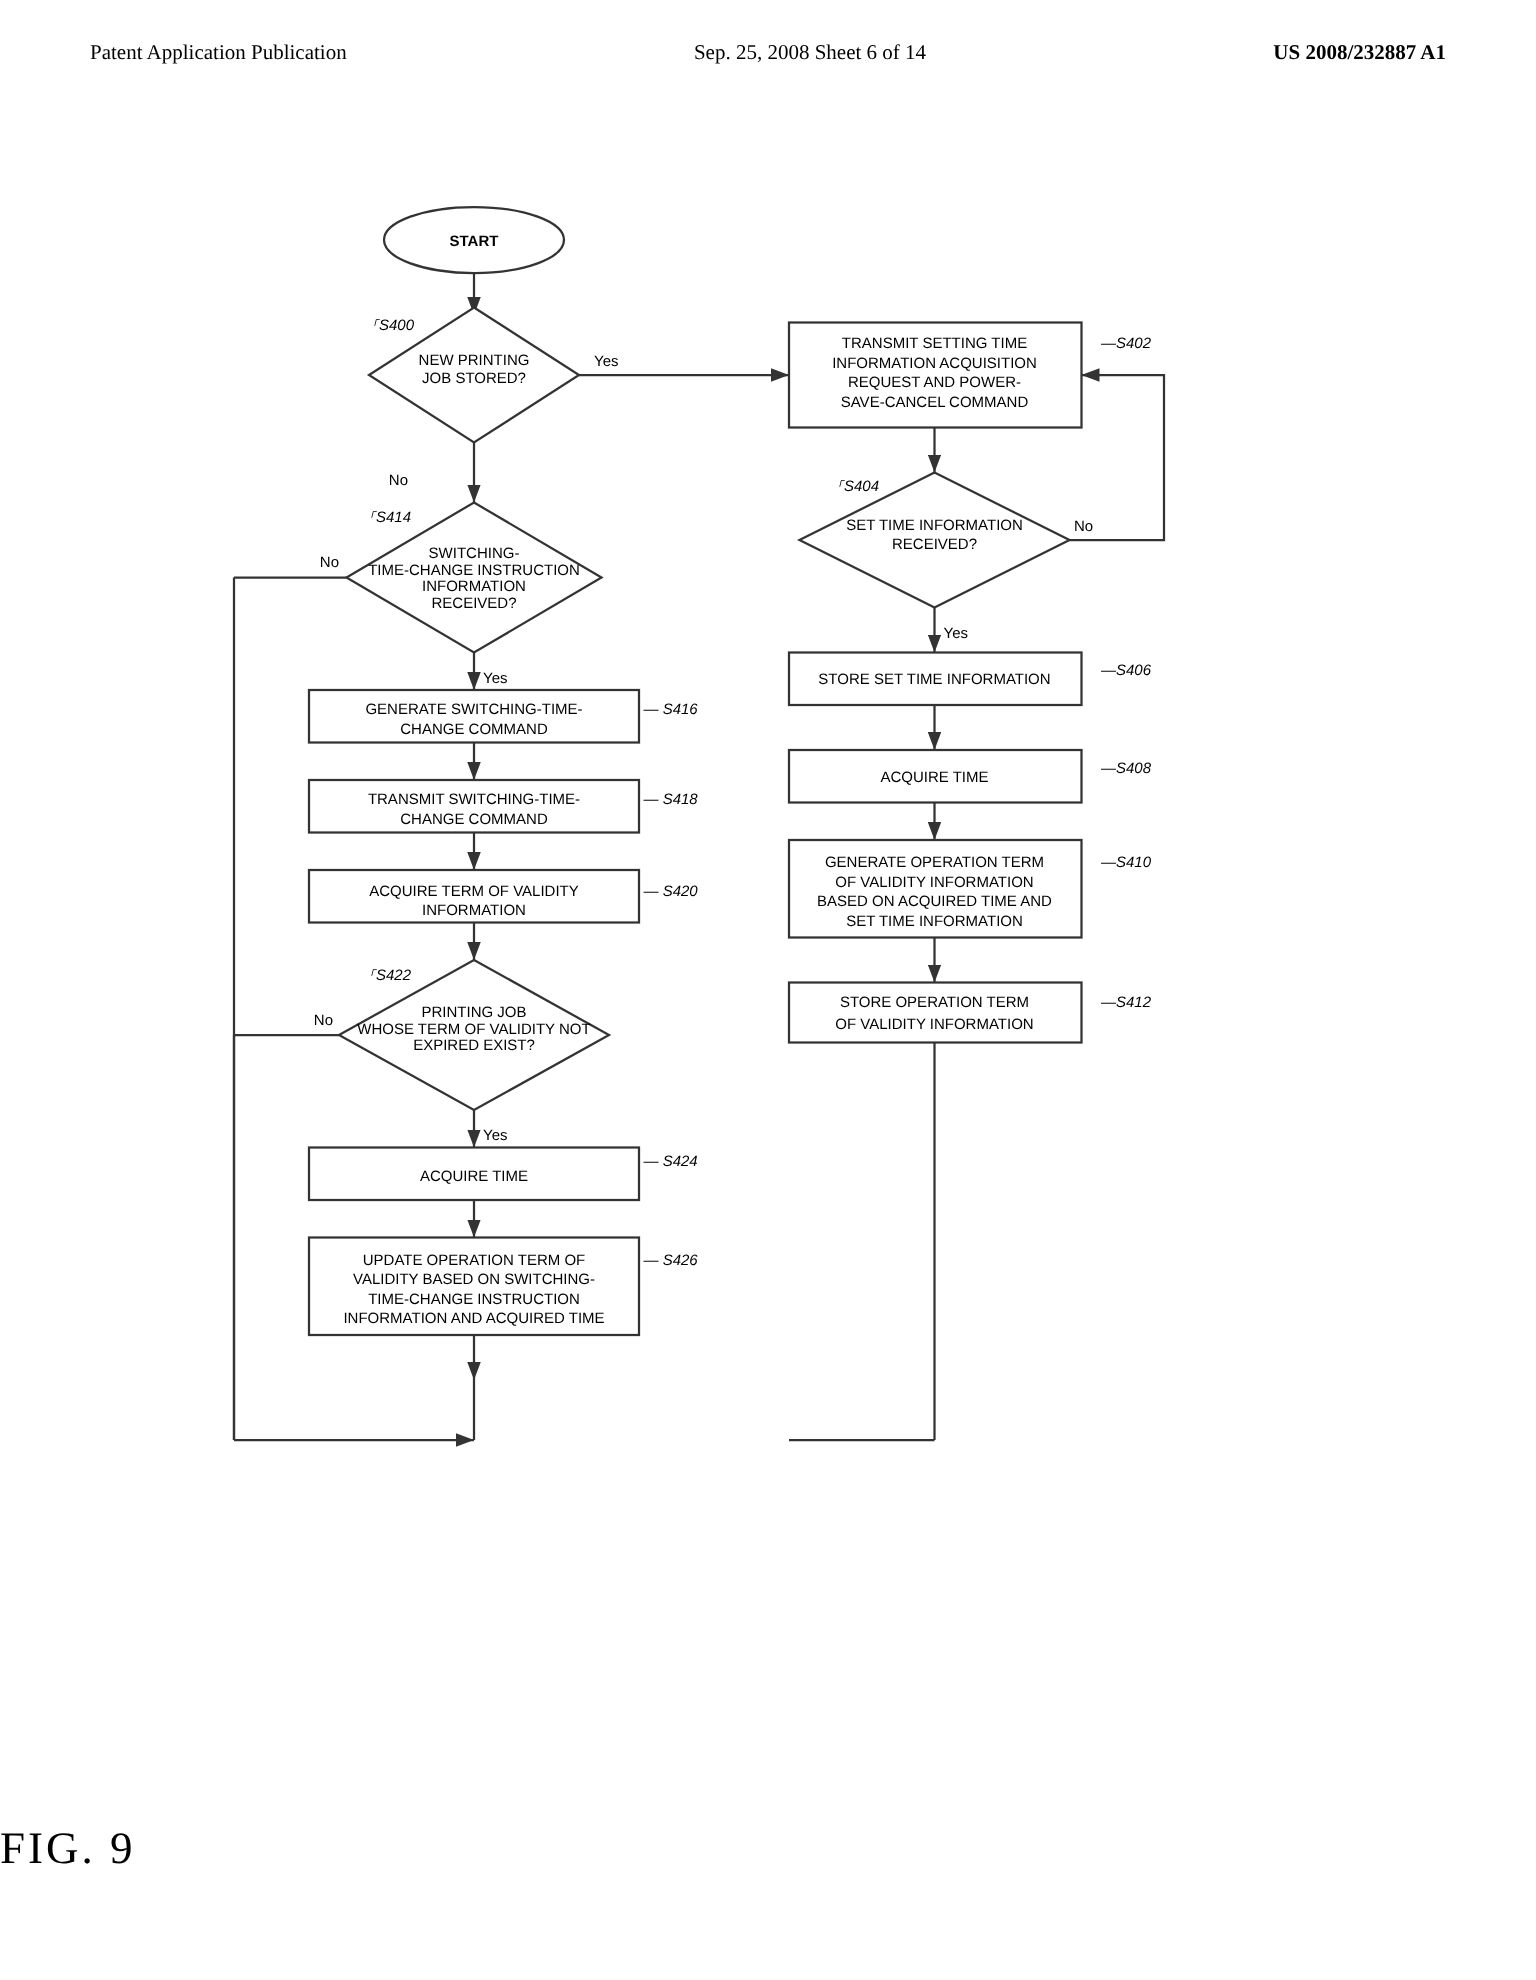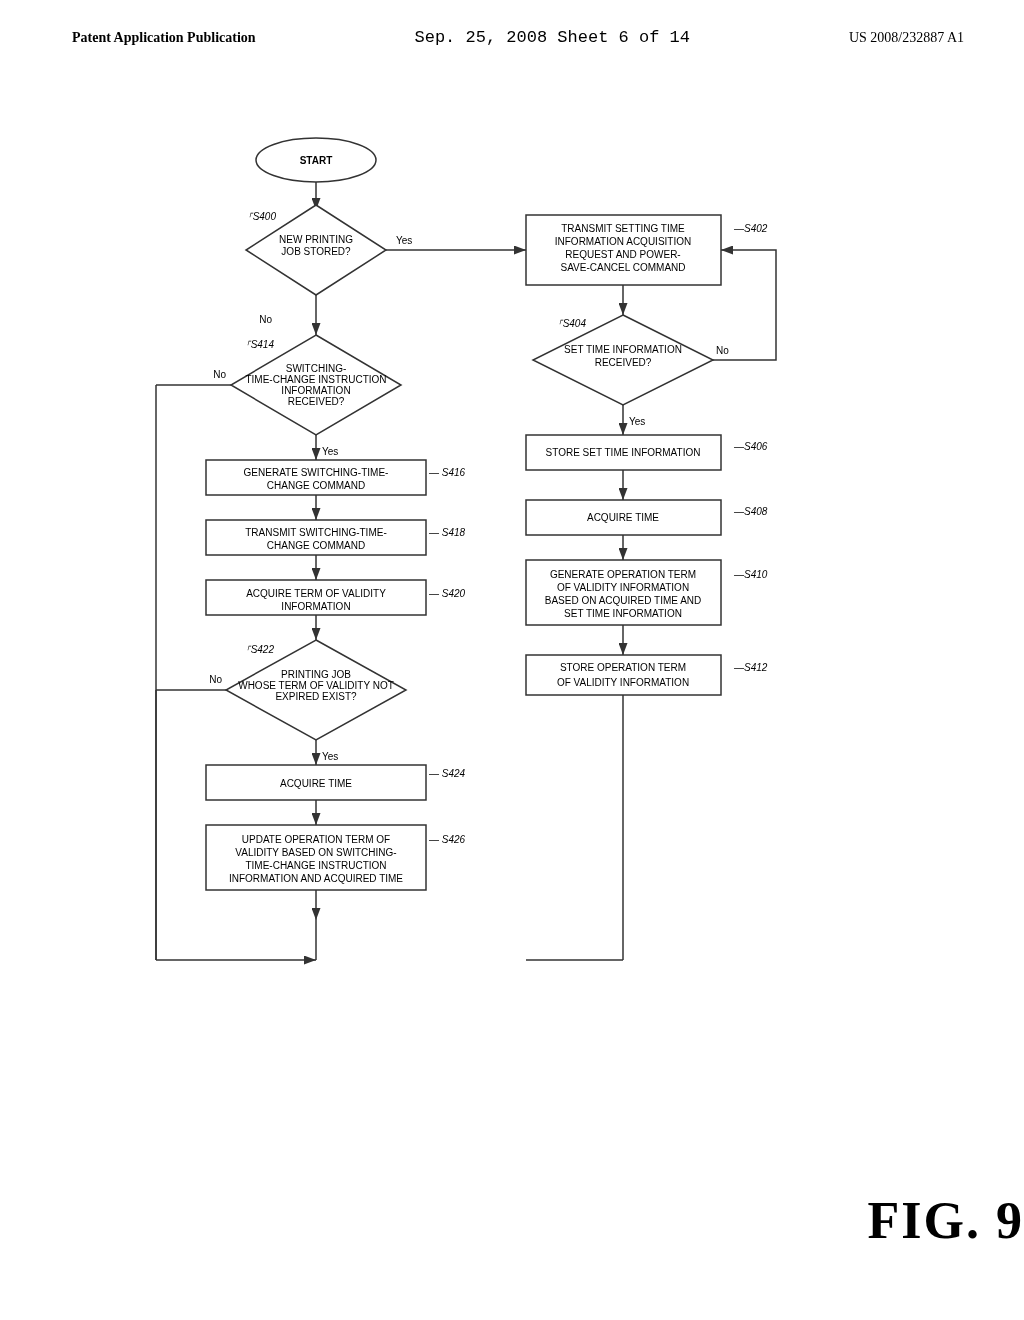--- a/index.html
+++ b/index.html
@@ -13,45 +13,45 @@
     }
 
     .page-header {
       display: flex;
       justify-content: space-between;
       align-items: center;
       padding: 28px 60px 10px 60px;
       font-size: 14px;
     }
 
-    .header-left { font-weight: bold; margin-left: 12px; }
-    .header-center { font-size: 17px; font-family: Liberation Mono, monospace; }
-    .header-right { font-size: 14px; }
+    .header-left { font-weight: normal; }
+    .header-center { font-size: 14px; }
+    .header-right { font-size: 14px; font-weight: bold; }
 
     .diagram-container {
       position: absolute;
       top: 130px;
       left: 96px;
       width: 860px;
       height: 870px;
     }
 
     svg.flowchart {
       width: 100%;
       height: 100%;
     }
 
     .figure-label {
       position: absolute;
       bottom: 70px;
       left: 0;
       right: 0;
-      text-align: right;
-      font-size: 52px;
-      font-weight: bold;
+      text-align: left;
+      font-size: 30px;
+      font-weight: normal;
       letter-spacing: 2px;
     }
 
     text {
       font-family: Arial, sans-serif;
       font-size: 10px;
     }
   </style>
 </head>
 <body>

